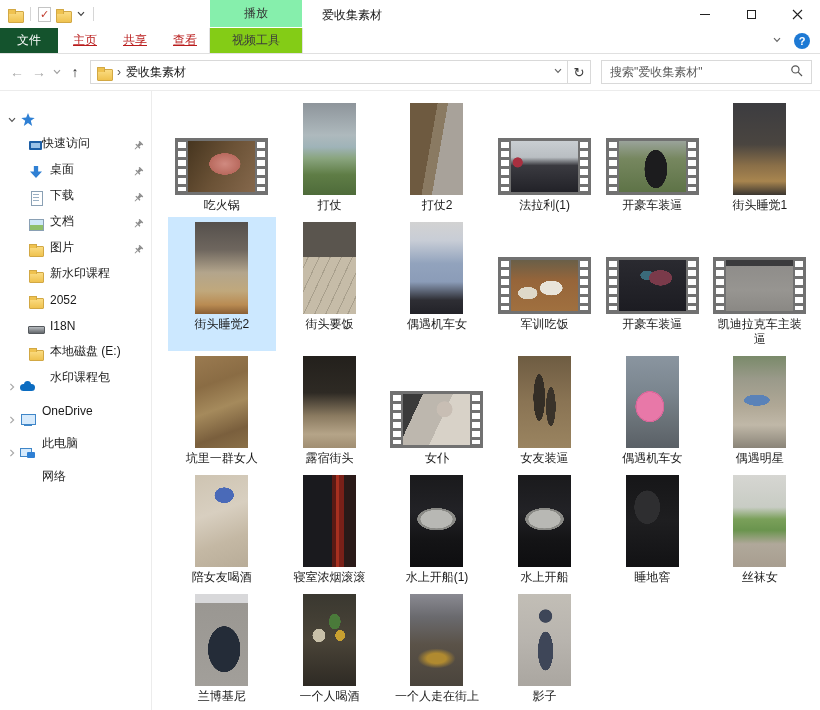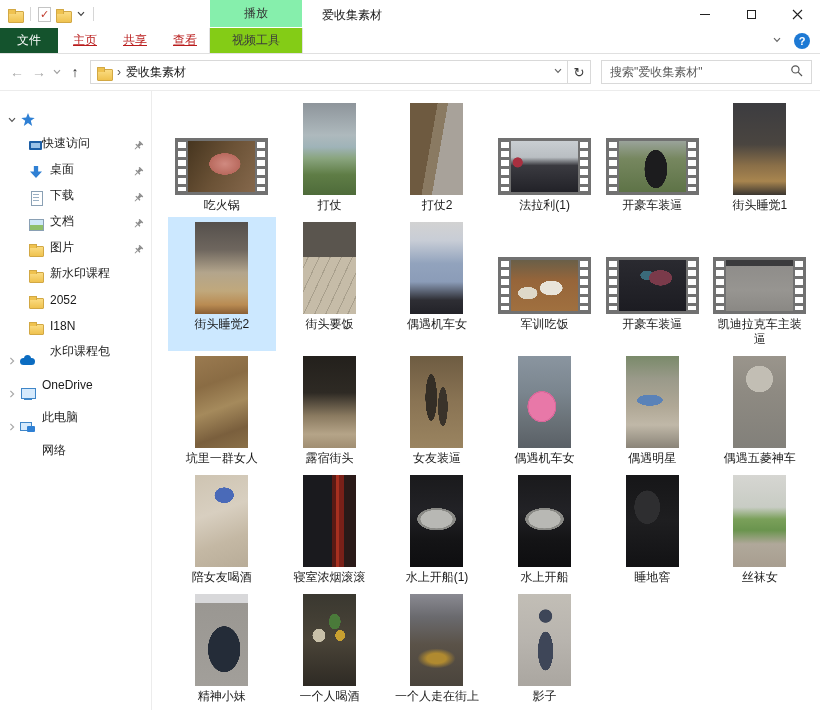--- a/index.html
+++ b/index.html
@@ -276,20 +276,25 @@
         <span class="sicon folder"></span>
         <span class="tree-label">2052</span>
       </div>
       <div class="tree-item child">
         <span class="tw"></span>
         <span class="sicon folder"></span>
         <span class="tree-label">I18N</span>
       </div>
       <div class="tree-item child">
         <span class="tw"></span>
+        <span class="sicon drive"></span>
+        <span class="tree-label">本地磁盘 (E:)</span>
+      </div>
+      <div class="tree-item child">
+        <span class="tw"></span>
         <span class="sicon folder"></span>
         <span class="tree-label">水印课程包</span>
       </div>
       <div class="tree-item root gap">
         <span class="tw">
           <svg width="10" height="10" viewBox="0 0 10 10">
             <path d="M3.4 1.8l3.2 3.2-3.2 3.2" fill="none" stroke="#a8a8a8" stroke-width="1.2"></path>
           </svg>
         </span>
         <span class="sicon onedrive"></span>
@@ -419,44 +424,48 @@
           <div class="flabel">坑里一群女人</div>
         </div>
         <div class="cell">
           <div class="thumb-area">
             <div class="thumb-portrait" style="background: linear-gradient(rgb(35, 32, 28) 0%, rgb(46, 42, 36) 40%, rgb(138, 122, 96) 65%, rgb(181, 164, 136) 85%, rgb(160, 142, 114) 100%);"></div>
           </div>
           <div class="flabel">露宿街头</div>
         </div>
         <div class="cell">
           <div class="thumb-area">
+            <div class="film" style="background: rgb(113, 113, 113);">
+              <div class="film-img" style="background: radial-gradient(circle at 62% 30%, rgb(200, 190, 180) 0px, rgb(200, 190, 180) 14%, rgba(0, 0, 0, 0) 15%), linear-gradient(115deg, rgb(58, 58, 58) 0px, rgb(58, 58, 58) 22%, rgb(189, 183, 174) 22%, rgb(189, 183, 174) 55%, rgb(216, 210, 200) 55%, rgb(216, 210, 200) 100%);"></div>
+              <span class="hole-strip left"></span>
+              <span class="hole-strip right"></span>
+            </div>
+          </div>
+          <div class="flabel">女仆</div>
+        </div>
+        <div class="cell">
+          <div class="thumb-area">
             <div class="thumb-portrait" style="background: radial-gradient(18% 42% at 40% 45%, rgb(52, 46, 38) 0px, rgb(52, 46, 38) 60%, rgba(0, 0, 0, 0) 61%), radial-gradient(15% 35% at 62% 55%, rgb(58, 51, 42) 0px, rgb(58, 51, 42) 60%, rgba(0, 0, 0, 0) 61%), linear-gradient(rgb(110, 92, 66) 0%, rgb(138, 116, 84) 50%, rgb(154, 132, 96) 100%);"></div>
           </div>
           <div class="flabel">女友装逼</div>
         </div>
         <div class="cell">
           <div class="thumb-area">
             <div class="thumb-portrait" style="background: radial-gradient(45% 28% at 45% 55%, rgb(232, 120, 168) 0px, rgb(232, 120, 168) 55%, rgb(216, 104, 154) 56%, rgb(216, 104, 154) 60%, rgba(0, 0, 0, 0) 61%), linear-gradient(rgb(138, 149, 160) 0%, rgb(122, 133, 142) 40%, rgb(106, 114, 120) 70%, rgb(90, 96, 102) 100%);"></div>
           </div>
           <div class="flabel">偶遇机车女</div>
         </div>
         <div class="cell">
           <div class="thumb-area">
             <div class="thumb-portrait" style="background: radial-gradient(40% 10% at 45% 48%, rgb(90, 130, 184) 0px, rgb(90, 130, 184) 60%, rgba(0, 0, 0, 0) 61%), linear-gradient(rgb(122, 138, 106) 0%, rgb(154, 154, 138) 25%, rgb(176, 168, 150) 55%, rgb(192, 184, 168) 75%, rgb(138, 132, 120) 100%);"></div>
           </div>
           <div class="flabel">偶遇明星</div>
         </div>
         <div class="cell">
           <div class="thumb-area">
-            <div class="thumb-portrait" style="background: radial-gradient(42% 24% at 50% 25%, rgb(194, 190, 180) 0px, rgb(194, 190, 180) 60%, rgba(0, 0, 0, 0) 61%), linear-gradient(rgb(154, 149, 140) 0%, rgb(142, 138, 130) 40%, rgb(130, 128, 122) 100%);"></div>
-          </div>
-          <div class="flabel">偶遇五菱神车</div>
-        </div>
-        <div class="cell">
-          <div class="thumb-area">
             <div class="thumb-portrait" style="background: radial-gradient(30% 14% at 55% 22%, rgb(74, 106, 184) 0px, rgb(74, 106, 184) 60%, rgba(0, 0, 0, 0) 61%), linear-gradient(160deg, rgb(206, 196, 178) 0%, rgb(216, 207, 192) 40%, rgb(196, 184, 164) 70%, rgb(184, 172, 152) 100%);"></div>
           </div>
           <div class="flabel">陪女友喝酒</div>
         </div>
         <div class="cell">
           <div class="thumb-area">
             <div class="thumb-portrait" style="background: linear-gradient(to right, rgb(26, 26, 30) 0px, rgb(26, 26, 30) 55%, rgb(90, 26, 20) 55%, rgb(90, 26, 20) 62%, rgb(168, 48, 32) 62%, rgb(168, 48, 32) 68%, rgb(122, 32, 24) 68%, rgb(122, 32, 24) 78%, rgb(42, 26, 24) 78%, rgb(42, 26, 24) 100%);"></div>
           </div>
           <div class="flabel">寝室浓烟滚滚</div>
         </div>
@@ -481,21 +490,21 @@
         <div class="cell">
           <div class="thumb-area">
             <div class="thumb-portrait" style="background: linear-gradient(rgb(214, 214, 210) 0%, rgb(200, 204, 196) 35%, rgb(122, 160, 90) 48%, rgb(106, 148, 78) 60%, rgb(176, 168, 154) 75%, rgb(168, 158, 144) 100%);"></div>
           </div>
           <div class="flabel">丝袜女</div>
         </div>
         <div class="cell">
           <div class="thumb-area">
             <div class="thumb-portrait" style="background: radial-gradient(55% 45% at 55% 60%, rgb(36, 44, 56) 0px, rgb(36, 44, 56) 55%, rgba(0, 0, 0, 0) 56%), linear-gradient(rgb(216, 216, 218) 0px, rgb(216, 216, 218) 10%, rgb(154, 151, 146) 10%, rgb(162, 159, 154) 100%);"></div>
           </div>
-          <div class="flabel">精神小妹</div>
+          <div class="flabel">兰博基尼</div>
         </div>
         <div class="cell">
           <div class="thumb-area">
             <div class="thumb-portrait" style="background: radial-gradient(20% 12% at 30% 45%, rgb(200, 192, 168) 0px, rgb(200, 192, 168) 60%, rgba(0, 0, 0, 0) 61%), radial-gradient(18% 14% at 60% 30%, rgb(74, 122, 58) 0px, rgb(74, 122, 58) 60%, rgba(0, 0, 0, 0) 61%), radial-gradient(15% 10% at 70% 45%, rgb(200, 160, 48) 0px, rgb(200, 160, 48) 60%, rgba(0, 0, 0, 0) 61%), linear-gradient(rgb(58, 56, 48) 0%, rgb(74, 68, 56) 50%, rgb(46, 42, 36) 100%);"></div>
           </div>
           <div class="flabel">一个人喝酒</div>
         </div>
         <div class="cell">
           <div class="thumb-area">
             <div class="thumb-portrait" style="background: radial-gradient(60% 18% at 50% 70%, rgb(176, 138, 48) 0px, rgb(176, 138, 48) 30%, rgba(0, 0, 0, 0) 60%), linear-gradient(rgb(138, 138, 146) 0%, rgb(106, 106, 110) 25%, rgb(90, 82, 72) 55%, rgb(74, 68, 60) 100%);"></div>

